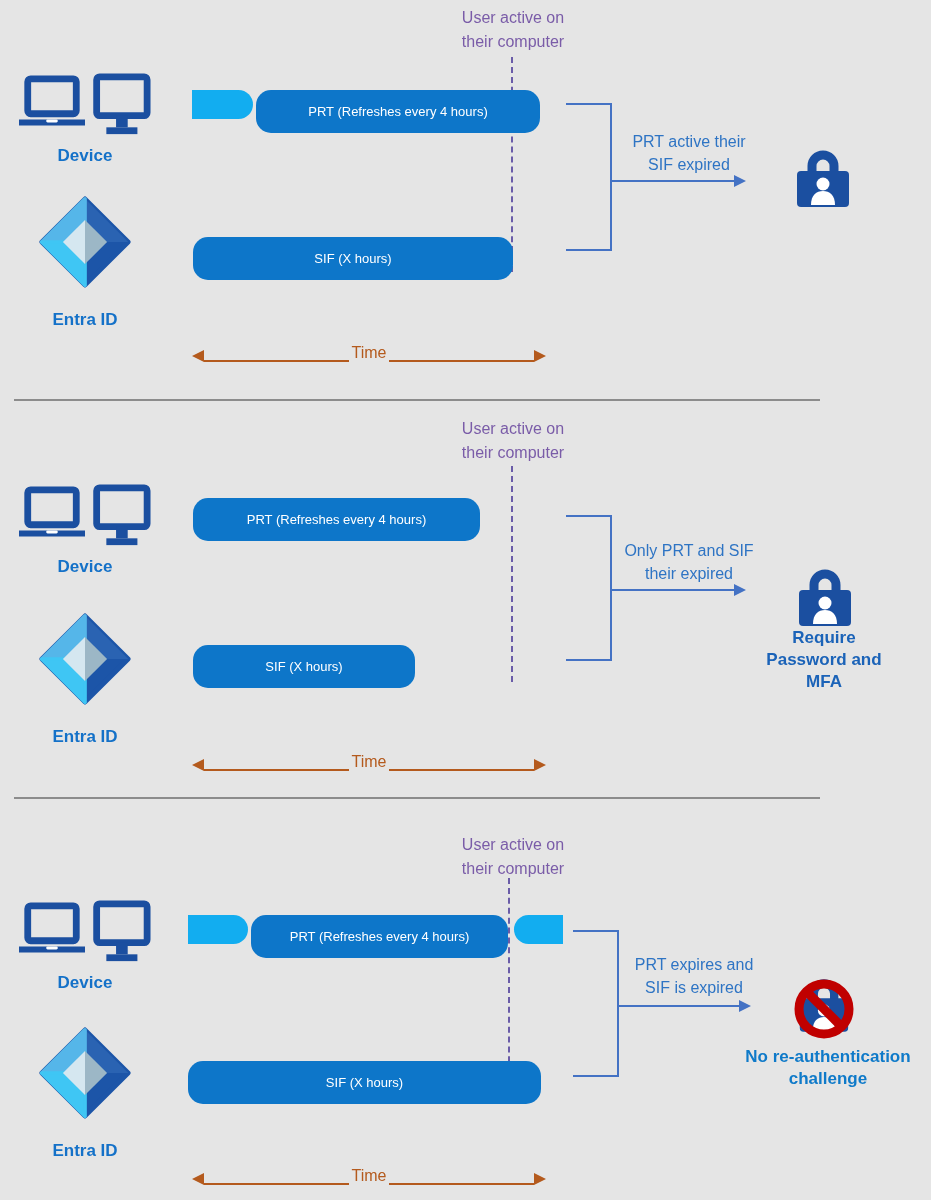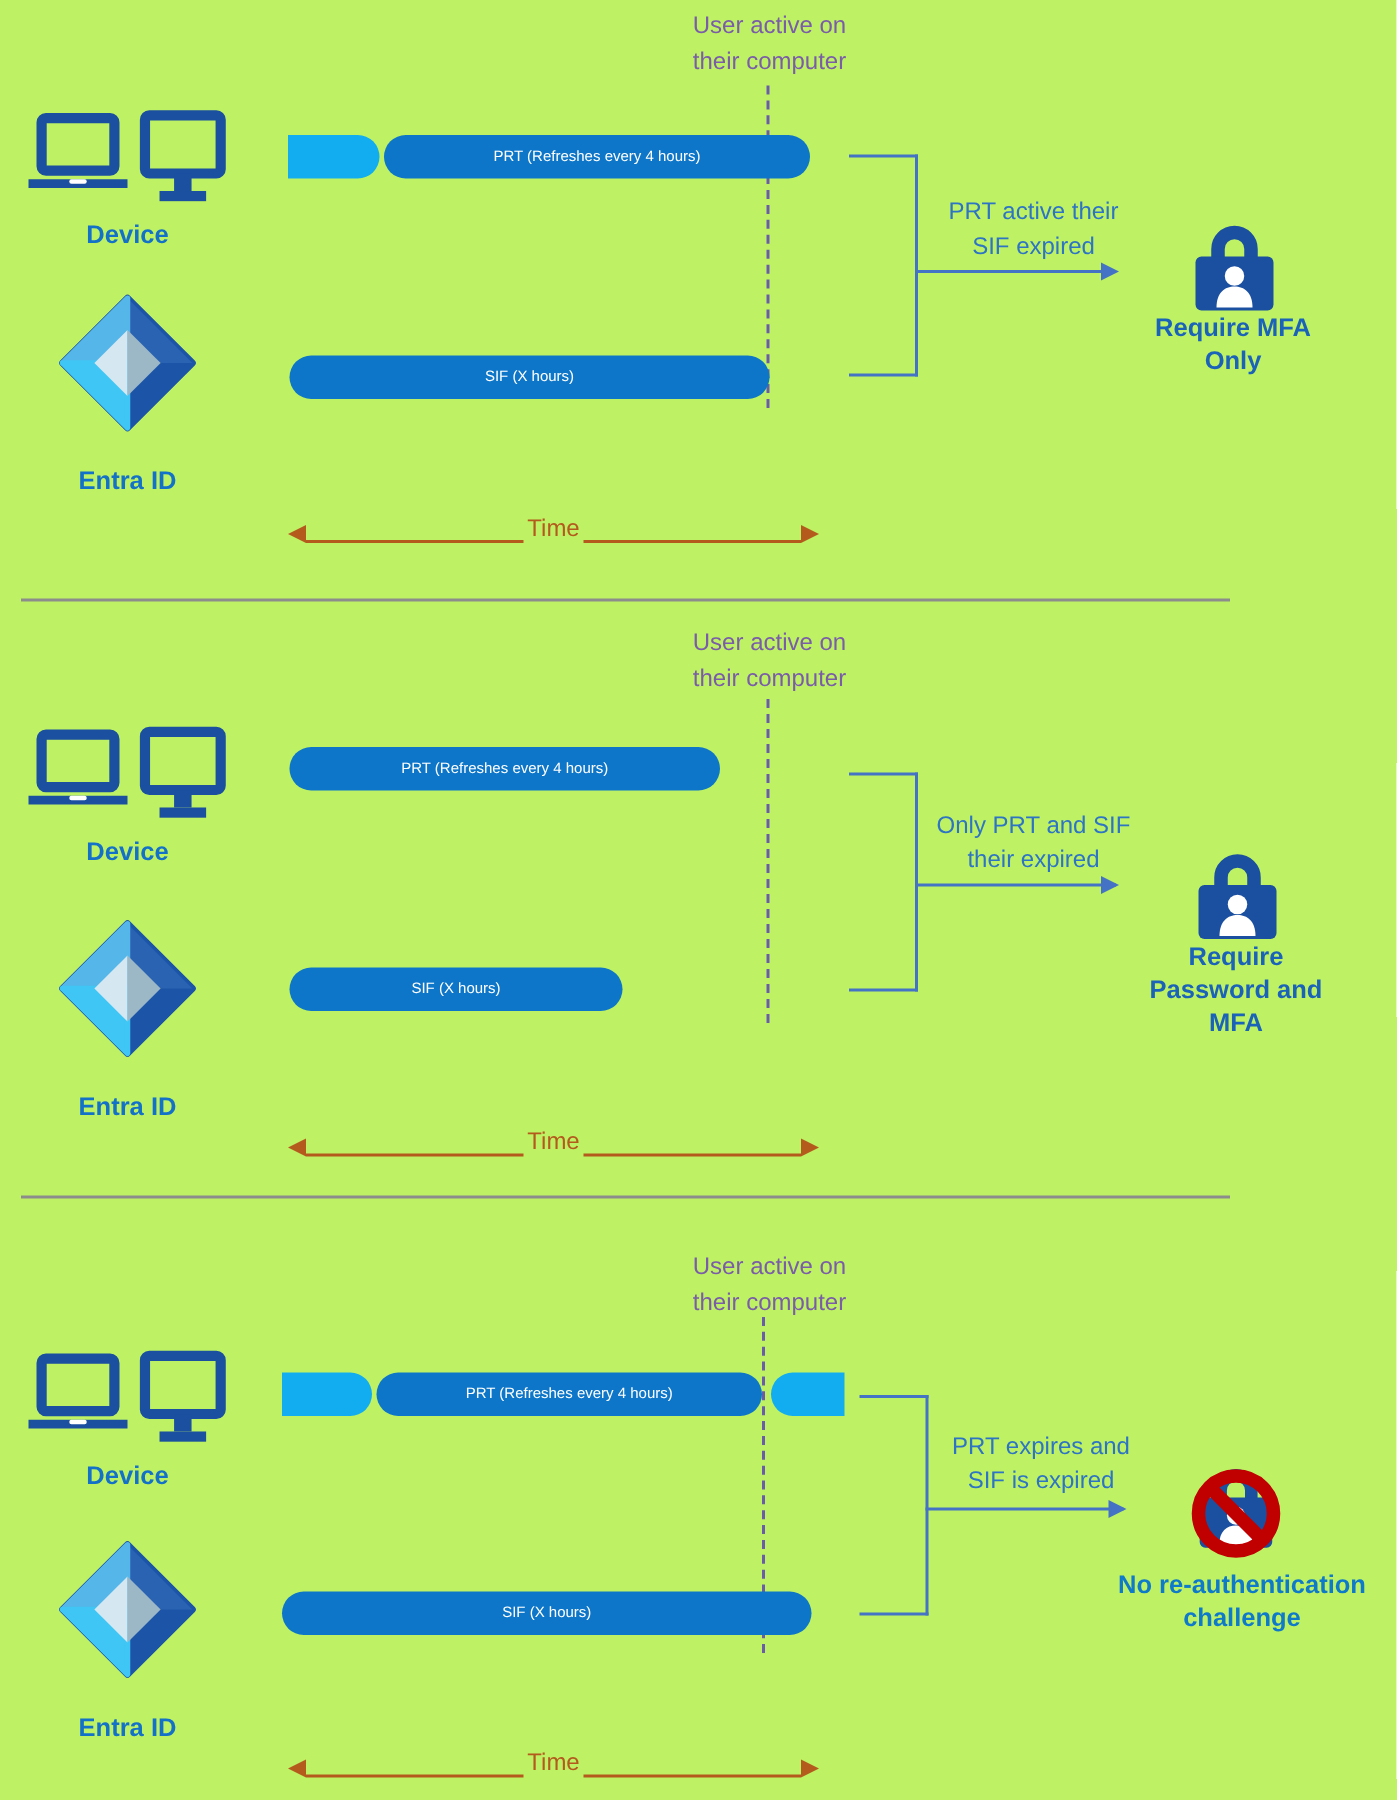--- a/index.html
+++ b/index.html
@@ -1,17 +1,17 @@
 <!DOCTYPE html>
 <html><head>
 <meta charset="utf-8">
 <style>
   html,body{margin:0;padding:0;background:#fff;}
   #canvas{
-    position:relative;width:931px;height:1200px;background:#bef264;overflow:hidden;
+    position:relative;width:931px;height:1200px;background:#e5e5e5;overflow:hidden;
     font-family:"Liberation Sans",sans-serif;
   }
   .panel{position:absolute;left:0;width:931px;}
   #p1{top:0;height:401px;}
   #p2{top:401px;height:398px;}
   #p3{top:799px;height:401px;}
 
   
   .user-label{position:absolute;left:413px;width:200px;text-align:center;
     color:#7a5ca8;font-size:16px;line-height:24px;}
@@ -26,23 +26,23 @@
   
   .actor{position:absolute;left:10px;width:150px;text-align:center;}
   .actor .alabel{font-weight:bold;color:#1471c8;font-size:17px;}
   #p1 .actor-device{top:72px;} #p1 .actor-entra{top:196px;}
   #p2 .actor-device{top:82px;} #p2 .actor-entra{top:212px;}
   #p3 .actor-device{top:100px;} #p3 .actor-entra{top:228px;}
   .actor-device .alabel{margin-top:4px;}
   .actor-entra .alabel{margin-top:18px;}
 
   
-  .bar{position:absolute;height:29px;background:#0d76c9;border-radius:15px;
+  .bar{position:absolute;height:43px;background:#0d76c9;border-radius:15px;
     color:#fff;display:flex;align-items:center;justify-content:center;
-    font-size:10px;white-space:nowrap;text-align:center;}
+    font-size:13px;white-space:nowrap;text-align:center;}
   .chip{position:absolute;height:29px;background:#12adf0;}
   .chip-start{border-radius:0 15px 15px 0;}
   .chip-end{border-radius:15px 0 0 15px;}
   #p1 .chip-start{left:192px;top:90px;width:61px;}
   #p1 .bar-prt{left:256px;top:90px;width:284px;}
   #p1 .bar-sif{left:193px;top:237px;width:320px;}
   #p2 .bar-prt{left:193px;top:97px;width:287px;}
   #p2 .bar-sif{left:193px;top:244px;width:222px;}
   #p3 .chip-start{left:188px;top:116px;width:60px;}
   #p3 .bar-prt{left:251px;top:116px;width:257px;}
@@ -141,24 +141,20 @@
     </div>
 
     <div class="result-icon">
       <svg width="58" height="62" viewBox="0 0 58 62">
         <path d="M18 28 v-9 a11 11 0 0 1 22 0 v9" fill="none" stroke="#1b4fa0" stroke-width="9"></path>
         <rect x="3" y="24" width="52" height="36" rx="4" fill="#1b4fa0"></rect>
         <circle cx="29" cy="37" r="6.5" fill="#fff"></circle>
         <path d="M17 58 c0 -10 5.5 -14 12 -14 c6.5 0 12 4 12 14 z" fill="#fff"></path>
       </svg>
     </div>
-    <div class="result-label">
-      <div>Require MFA</div>
-      <div>Only</div>
-    </div>
 
     <div class="time-axis">
       <span class="ah ah-left"></span>
       <span class="tline"></span>
       <span class="tword">Time</span>
       <span class="tline"></span>
       <span class="ah ah-right"></span>
     </div>
   </section>
 

